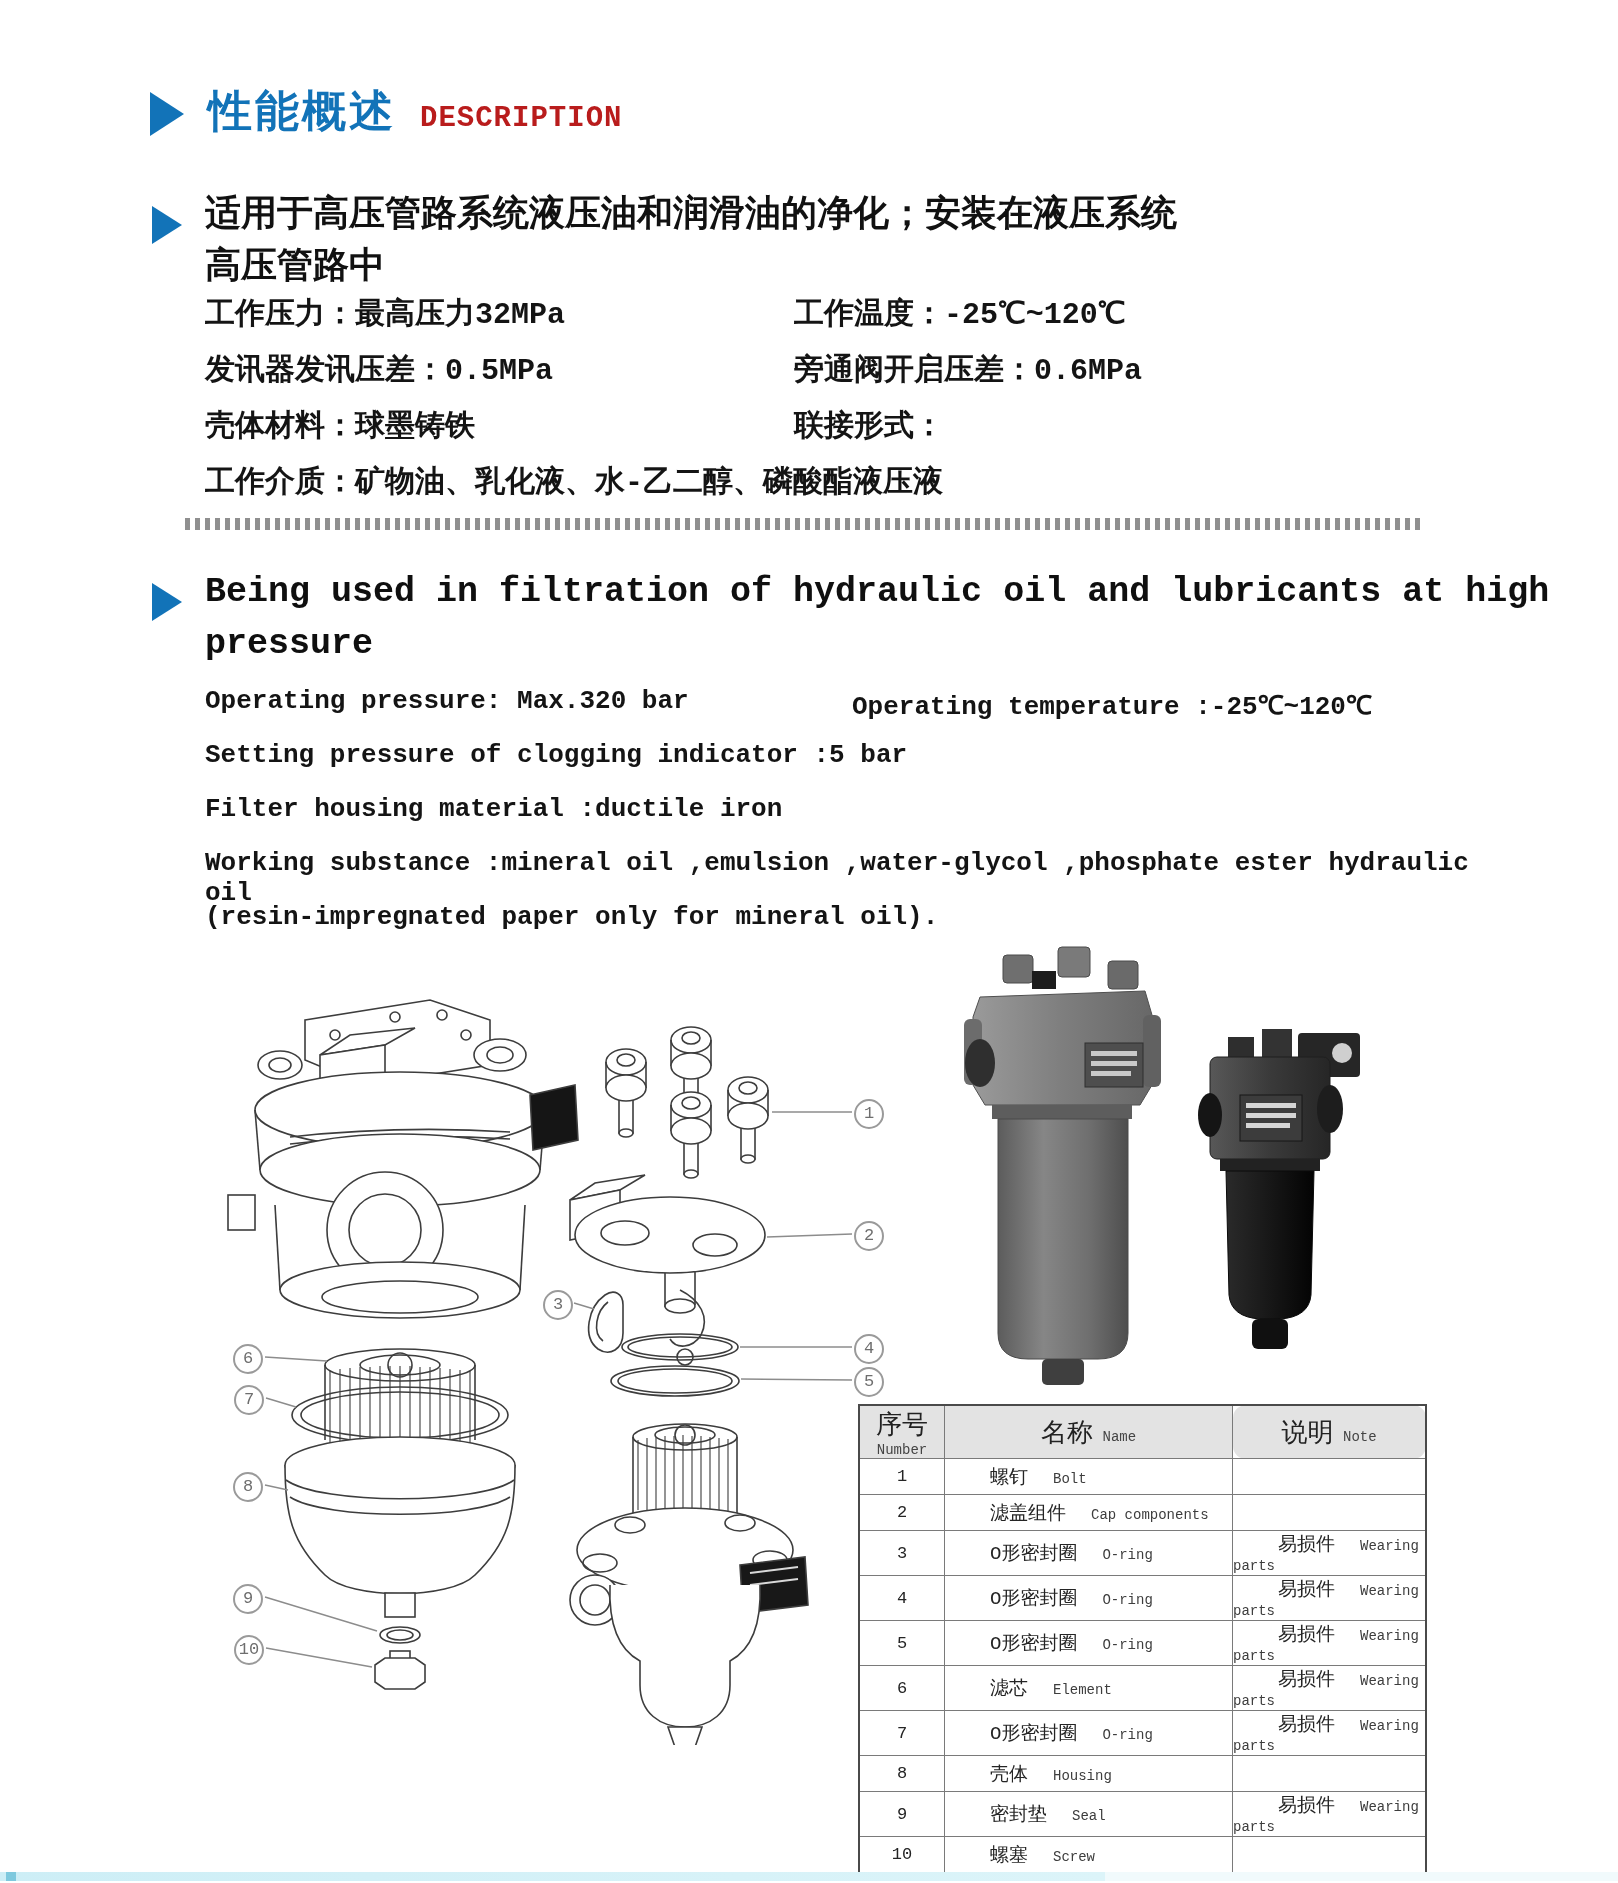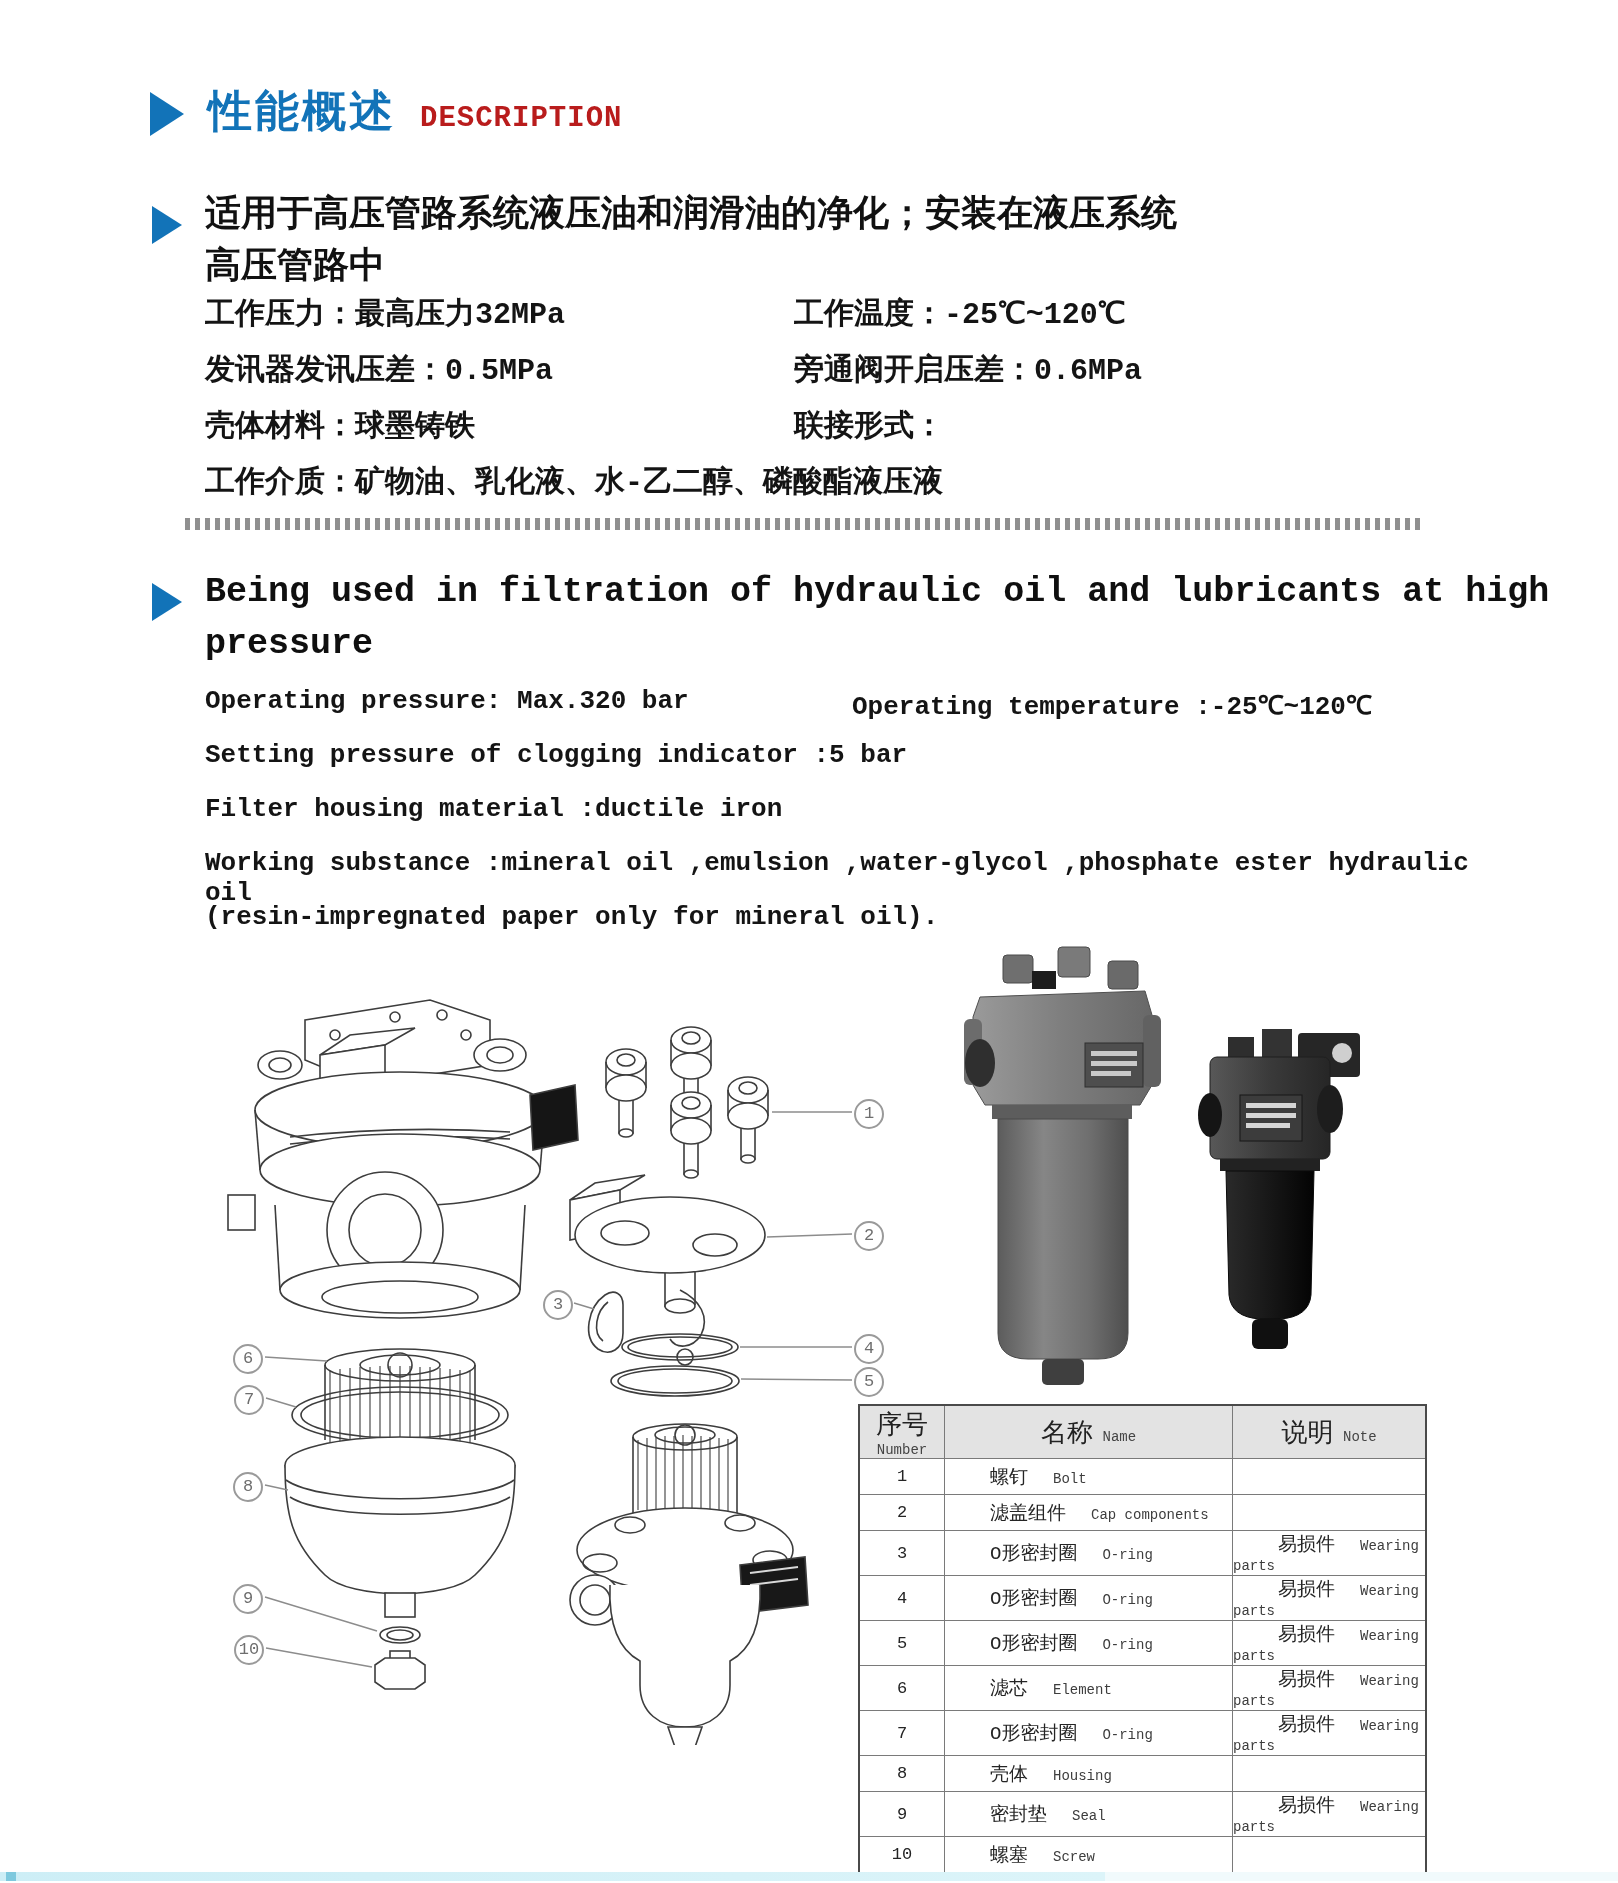--- a/index.html
+++ b/index.html
@@ -39,21 +39,21 @@
       color:#6e6e6e;font-size:17px;line-height:26px;text-align:center;background:#fff;}
 
   
   .parts-table{position:absolute;left:858px;top:1404px;width:563px;border-collapse:collapse;
                table-layout:fixed;border:2px solid #4a4a4a;}
   .parts-table th,.parts-table td{border:1px solid #7a7a7a;padding:0;}
   .parts-table th{background:#e3e3e3;height:52px;font-weight:400;}
   .parts-table td{height:35px;}
   .c-num{width:84px;text-align:center;}
   .c-name{width:287px;text-align:left;padding-left:22px;}
-  .c-note{width:192px;text-align:left;padding-left:16px;}
+  .c-note{width:192px;text-align:left;padding-left:16px;border-radius:13px;}
   .th-cn{font-size:26px;color:#222;}
   .th-en{font-size:14px;color:#444;}
   .cell-cn{font-size:19px;color:#242424;padding-left:45px;}
   .cell-en{font-size:14px;color:#3d3d3d;margin-left:25px;}
   td.c-num{font-size:17px;color:#242424;}
   .parts-table th.c-name,.parts-table th.c-note{text-align:center;padding-left:0;}
 
   
   .bbar{position:absolute;left:0;top:1872px;width:1105px;height:9px;
         background:linear-gradient(to right,#cdeef6,#dcf4f9);}

